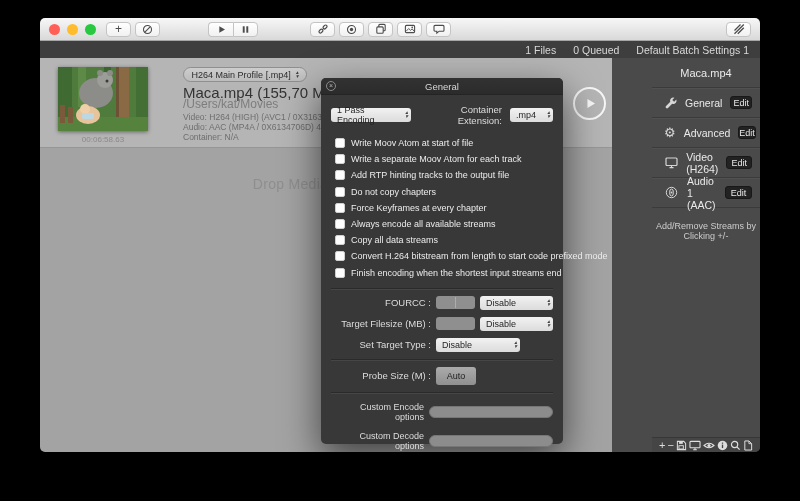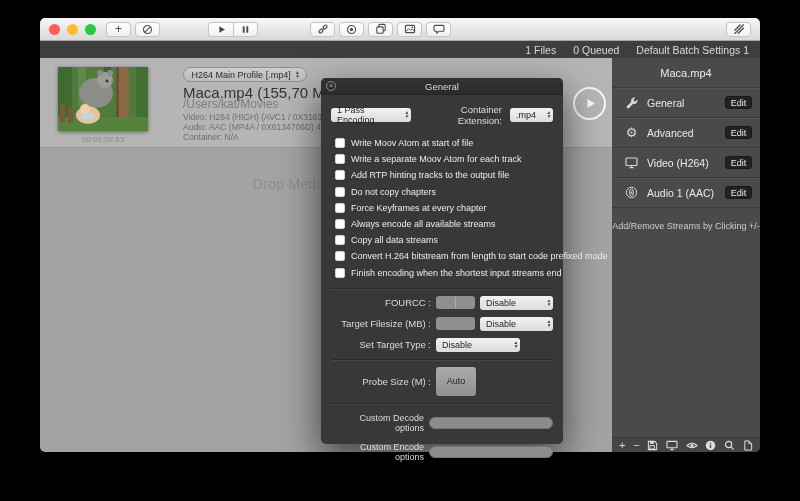--- a/index.html
+++ b/index.html
@@ -51,21 +51,21 @@
   .file-subs  { position:absolute; left:143px; top:74px; font-size:8.5px; color:#6e6e6e; }
   .play-btn { position:absolute; right:6px; top:29px; width:33px; height:33px; border:2px solid #f6f6f6;
               border-radius:50%; display:flex; align-items:center; justify-content:center; }
   .play-btn svg { display:block; margin-left:2px; }
 
   .drop-area { flex:1; position:relative; }
   .drop-label { position:absolute; top:28px; left:0; width:100%; text-align:center;
                 font-size:14px; color:#8e8e8e; letter-spacing:.3px; }
 
   
-  .sidebar { width:148px; flex:0 0 148px; background:#4a4a4a; display:flex; flex-direction:column; color:#eaeaea; }
+  .sidebar { width:148px; flex:0 0 148px; background:#4a4a4a; display:flex; flex-direction:column; color:#eaeaea;padding-left:40px; }
   .sb-title { height:30px; flex:0 0 30px; line-height:30px; text-align:center; font-size:11px;
               border-bottom:1px solid #3b3b3b; }
   .sb-item { height:30px; flex:0 0 30px; display:flex; align-items:center; gap:8px; padding:0 8px 0 12px;
              border-bottom:1px solid #3b3b3b; box-shadow:inset 0 1px 0 rgba(255,255,255,.04); }
   .sb-ico { width:15px; display:flex; justify-content:center; color:#d6d6d6; font-size:13px; line-height:13px; }
   .sb-label { flex:1; font-size:10.5px; }
   .edit-btn { width:27px; height:13px; background:#222; border:1px solid #181818; border-radius:3px;
               font-size:9px; color:#e9e9e9; display:flex; align-items:center; justify-content:center; }
   .sb-footer { margin-top:13px; text-align:center; font-size:9px; color:#cdcdcd; }
   .sb-space { flex:1; }
@@ -92,21 +92,21 @@
   .check-row { display:flex; align-items:center; gap:6px; height:16.2px; }
   .cb { width:10px; height:10px; background:#fdfdfd; border:1px solid #cfcfcf; border-radius:2px; flex:0 0 10px; }
   .cb-label { font-size:9px; white-space:nowrap; color:#ececec; }
   .divider { margin:7px 10px 0; border-top:1px solid #2a2a2a; box-shadow:0 1px 0 rgba(255,255,255,.07); }
   .frow { display:flex; align-items:center; gap:5px; margin:7px 10px 0; }
   .flabel { width:100px; flex:0 0 100px; text-align:right; font-size:9.5px; color:#ddd; }
   .tfield { width:42px; height:13px; background:#8f8f8f; border-radius:3px; position:relative; }
   .tfield.split:after { content:""; position:absolute; left:50%; top:1px; bottom:1px; width:1px; background:#adadad; }
   .sel-dis { width:78px; }
   .sel-target { width:84px; }
-  .probe-btn { width:40px; height:29px; background:linear-gradient(#ababab,#909090); border-radius:3px;
+  .probe-btn { width:40px; height:18px; background:linear-gradient(#ababab,#909090); border-radius:3px;
                color:#1e1e1e; font-size:9px; display:flex; align-items:center; justify-content:center; }
   .crow { display:flex; align-items:center; gap:5px; margin:9px 10px 0; }
   .clabel { width:93px; flex:0 0 93px; text-align:right; font-size:9px; color:#ddd; }
   .cfield { flex:1; height:12px; background:#8c8c8c; border:1px solid #767676; border-radius:6px; }
 </style>
 </head>
 <body>
 
 <div class="stage">
   <div class="window">
@@ -463,21 +463,21 @@
     <div class="divider"></div>
 
     <div class="frow">
       <span class="flabel">Probe Size (M) :</span>
       <span class="probe-btn">Auto</span>
     </div>
 
     <div class="divider"></div>
 
     <div class="crow">
+      <span class="clabel">Custom Encode options</span>
+      <span class="cfield"></span>
+    </div>
+    <div class="crow">
       <span class="clabel">Custom Decode options</span>
       <span class="cfield"></span>
     </div>
-    <div class="crow">
-      <span class="clabel">Custom Encode options</span>
-      <span class="cfield"></span>
-    </div>
   </div>
 </div>
 
 </body></html>

